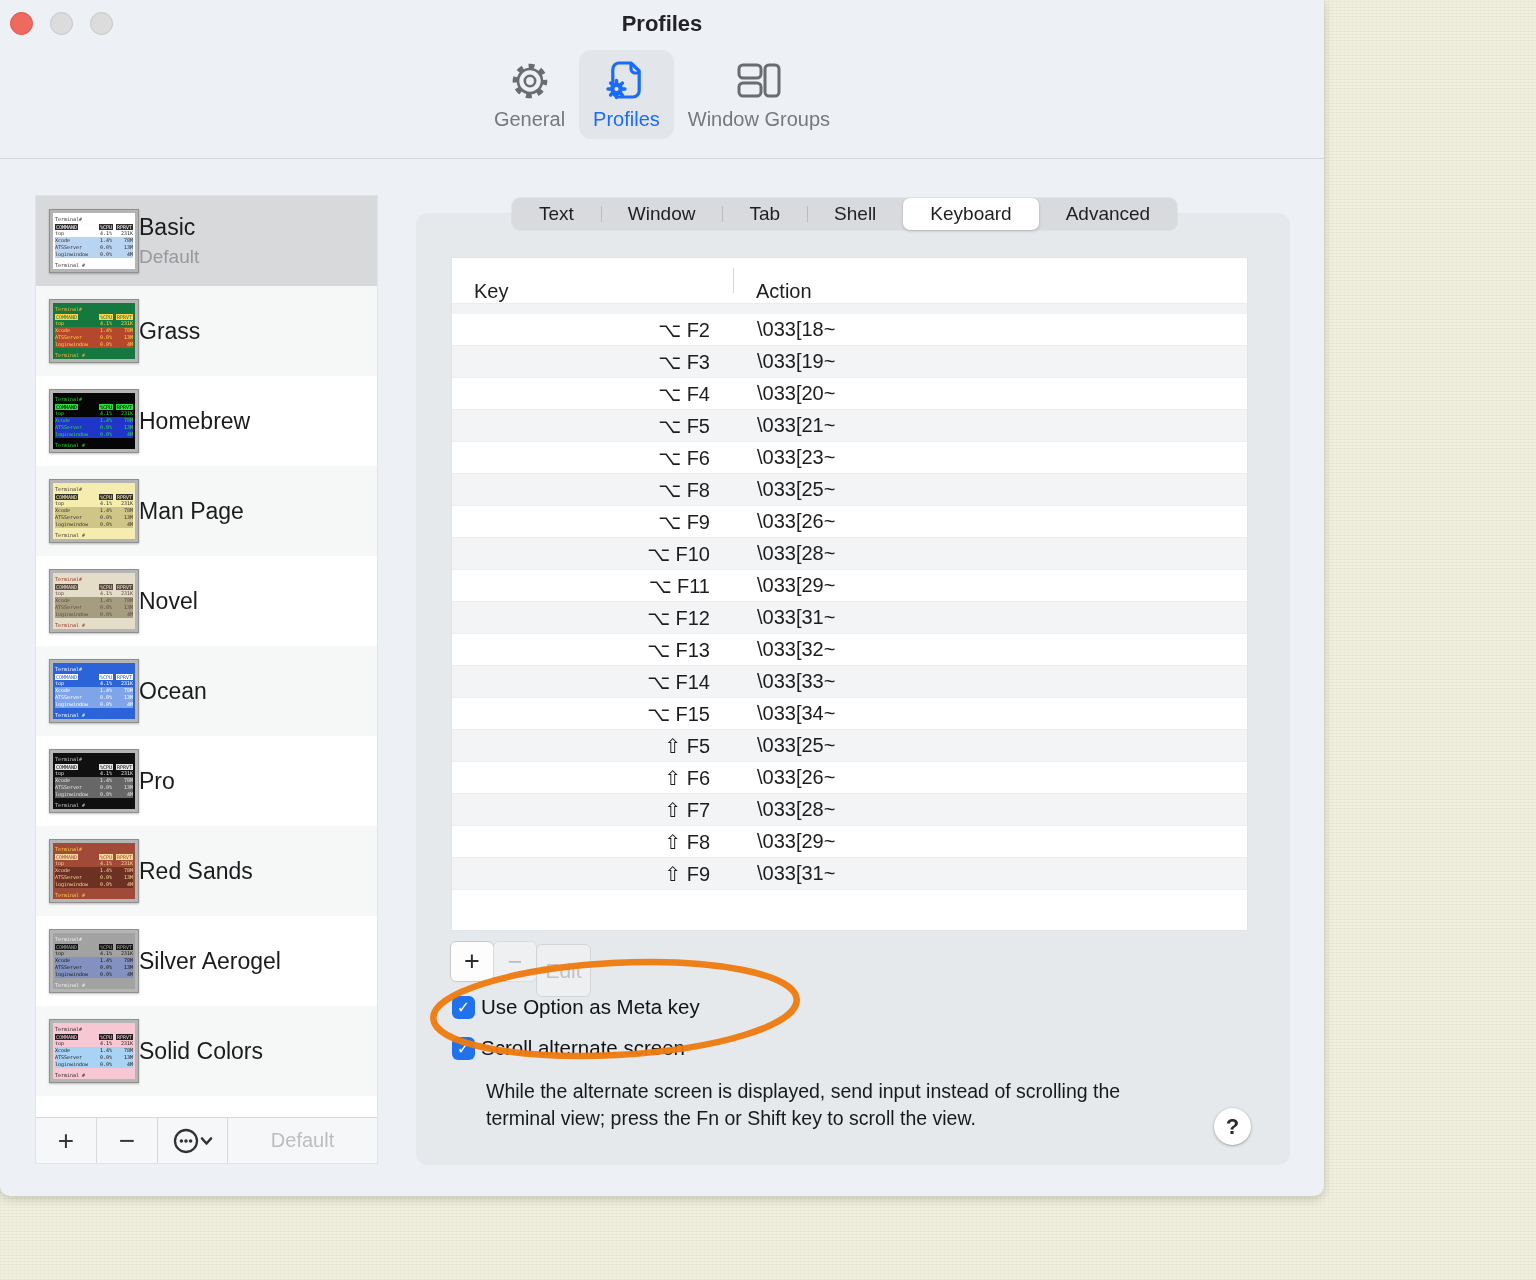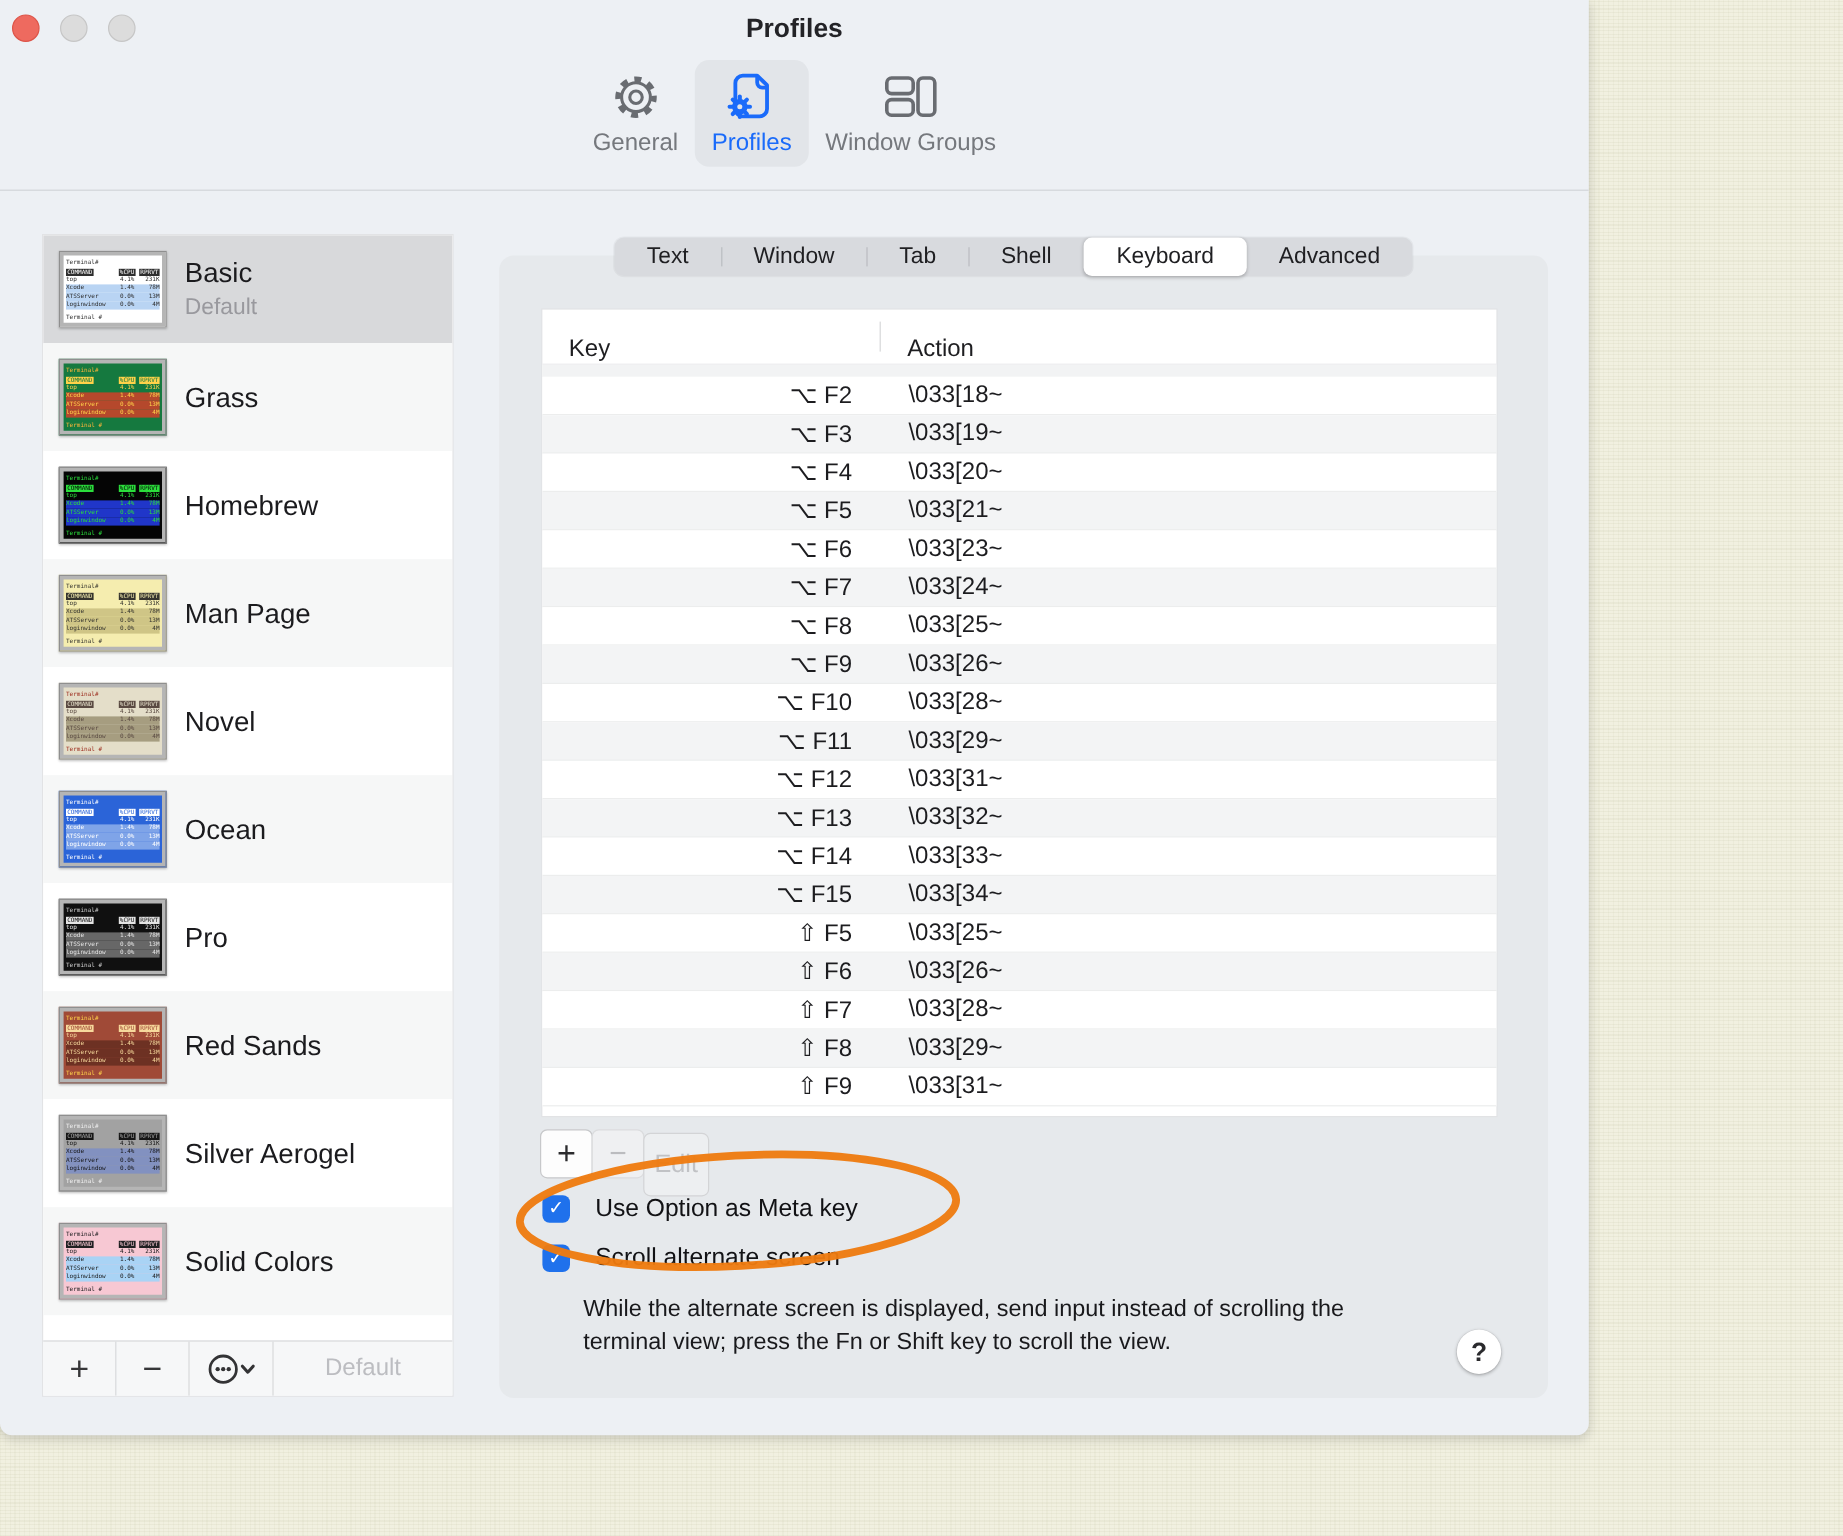--- a/index.html
+++ b/index.html
@@ -33,21 +33,21 @@
   
   .sidebar{position:absolute;left:36px;top:196px;width:341px;height:967px;background:#fff;
     box-shadow:0 0 0 1px #e2e3e5;box-sizing:border-box}
   .plist{position:absolute;left:0;right:0;top:0;bottom:46px;overflow:hidden}
   .prow{height:90px;display:flex;align-items:center;padding-left:13px;box-sizing:border-box;background:#fff}
   .plist > .prow:nth-of-type(odd){background:#f6f7f7}
   .plist > .prow:nth-of-type(1){background:#fff}
   .plist > .prow:nth-of-type(even){background:#f6f7f7}
   .plist > .prow:nth-of-type(odd){background:#fff}
   .plist > .prow[data-selected="true"]{background:#d8d9db}
-  .pinfo{margin-left:15px}
+  .pinfo{}
   .pname{font-size:23px;color:#1b1b1e}
   .psub{font-size:19px;color:#99999e;margin-top:5px}
   .psub:empty{display:none}
 
   
   .thumb{position:relative;width:90px;height:64px;box-sizing:border-box;flex:0 0 90px;
     background:var(--tbg);border:1px solid #8f8f8f;
     box-shadow:inset 0 0 0 3px #b5b5b5, 0 1px 2px rgba(0,0,0,.25);
     padding:6px 5px 0;overflow:hidden}
   .thumb::after{content:"";position:absolute;left:6px;right:6px;top:57px;height:6px;
@@ -98,21 +98,21 @@
   .krow .caction{margin-left:47px;white-space:pre}
 
   
   .btn{position:absolute;box-sizing:border-box;display:flex;align-items:center;justify-content:center;border-radius:6px}
   .btn-add{left:450px;top:941px;width:44px;height:41px;background:#fdfdfd;border:1px solid #c7c8ca;font-size:27px;color:#2c2c2e}
   .btn-rem{left:493px;top:941px;width:44px;height:41px;background:#eff0f2;border:1px solid #dbdcde;font-size:25px;color:#bbbcbf}
   .btn-edit{left:536px;top:944px;width:55px;height:53px;background:#edeff1;border:1px solid #d3d4d6;font-size:21px;color:#c1c2c5}
 
   
   .options{position:absolute;left:452px;top:995px;display:flex;flex-direction:column;gap:17px}
-  .opt{display:flex;align-items:center;gap:21px}
+  .opt{display:flex;align-items:center;gap:6px}
   .cb{width:23px;height:23px;border-radius:6px;background:#b9babd;position:relative;flex:0 0 23px}
   .cb[data-checked="true"]{background:#1f71ec}
   .cb[data-checked="true"]::after{content:"✓";position:absolute;inset:0;display:flex;align-items:center;justify-content:center;
     color:#fff;font-size:16px;font-weight:700}
   .opt-label{font-size:20.5px;color:#121215}
 
   .help-text{position:absolute;left:486px;top:1078px;width:680px;font-size:19.5px;line-height:27px;color:#19191c}
   .help-btn{position:absolute;left:1214px;top:1108px;width:37px;height:37px;border-radius:50%;background:#fff;
     box-shadow:0 1px 3px rgba(0,0,0,.3),0 0 0 0.5px rgba(0,0,0,.06);
     display:flex;align-items:center;justify-content:center;font-size:22px;font-weight:600;color:#2a2a2d}
@@ -631,24 +631,20 @@
         <div class="krow">
           <div class="ckey">⌥ F5</div>
           <div class="caction">\033[21~</div>
         </div>
 
         <div class="krow">
           <div class="ckey">⌥ F6</div>
           <div class="caction">\033[23~</div>
         </div>
 
-        <div class="krow">
-          <div class="ckey">⌥ F7</div>
-          <div class="caction">\033[24~</div>
-        </div>
 
         <div class="krow">
           <div class="ckey">⌥ F8</div>
           <div class="caction">\033[25~</div>
         </div>
 
         <div class="krow">
           <div class="ckey">⌥ F9</div>
           <div class="caction">\033[26~</div>
         </div>

